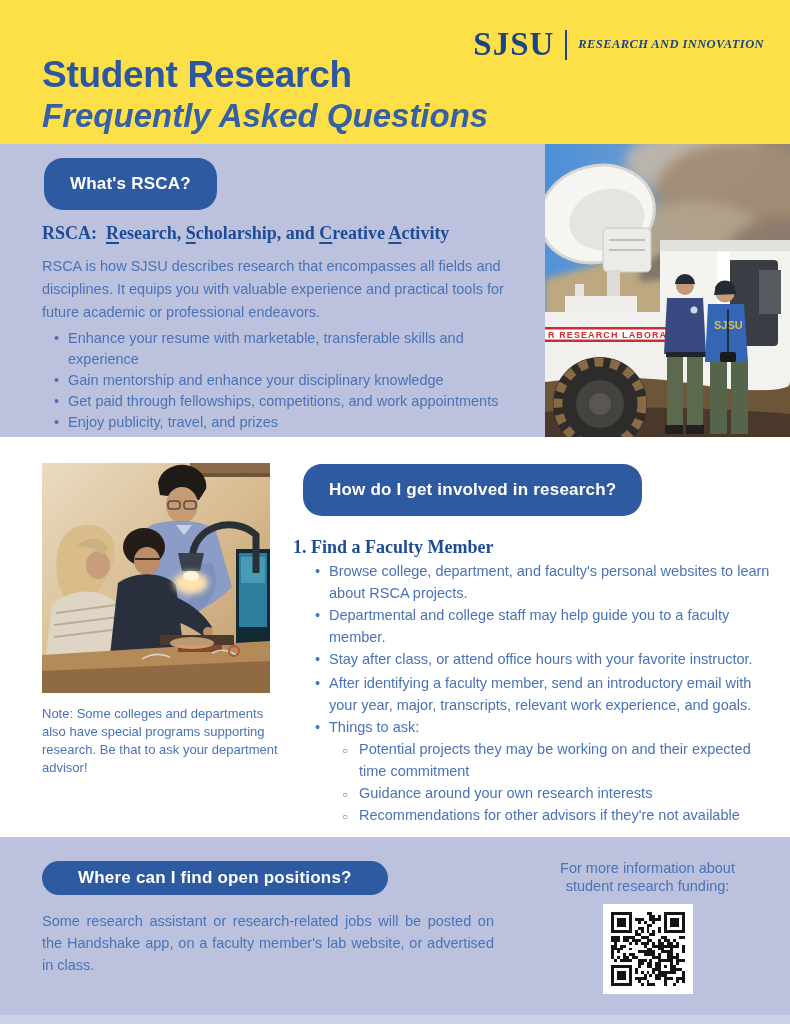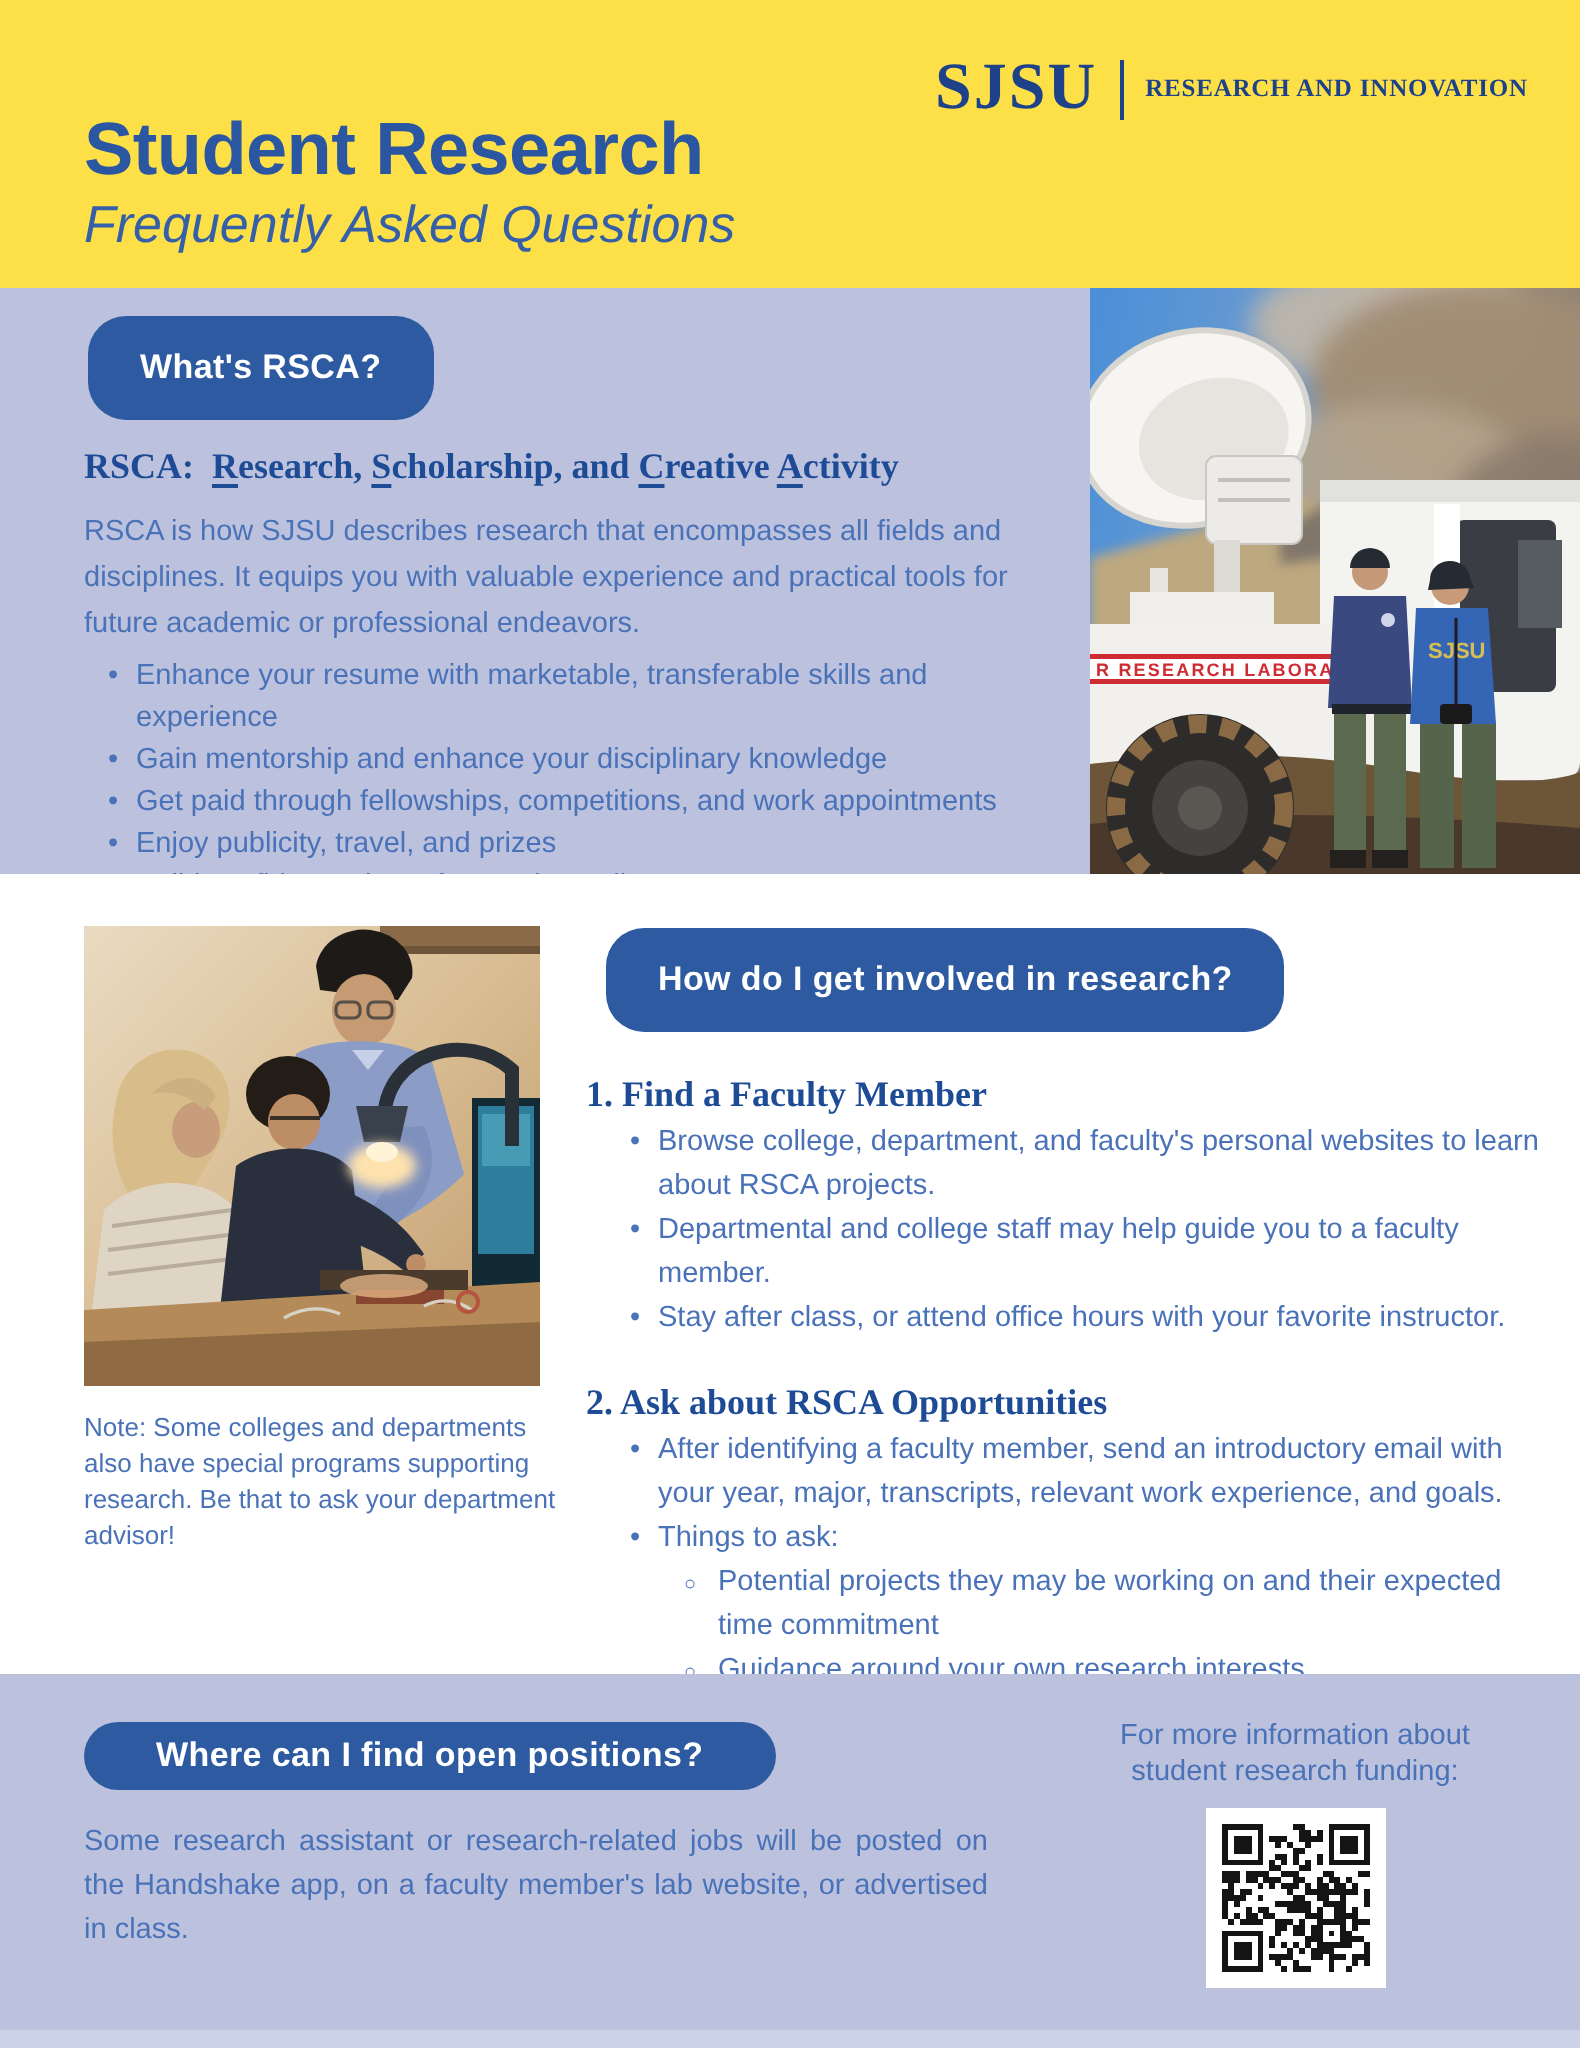--- a/index.html
+++ b/index.html
@@ -3,23 +3,23 @@
 <meta charset="utf-8">
 <style>
   html,body{margin:0;padding:0;background:#ffffff;}
   .page{position:relative;width:790px;height:1024px;background:#fde047;overflow:hidden;
         font-family:"Liberation Sans",sans-serif;}
 
   
   .brand{position:absolute;top:28px;right:26px;display:flex;align-items:center;gap:11px;}
   .sjsu{font-family:"Liberation Serif",serif;font-weight:700;font-size:33px;color:#1d4289;letter-spacing:1px;line-height:1;}
   .brand-sep{width:2px;height:30px;background:#1d4289;}
-  .division{font-family:"Liberation Serif",serif;font-weight:700;font-size:12.5px;color:#1d4289;letter-spacing:.4px;}
+  .division{font-family:"Liberation Serif",serif;font-weight:700;font-size:12.5px;color:#1d4289;letter-spacing:.4px;font-style:italic;}
   .title{position:absolute;left:42px;top:54px;margin:0;font-size:37px;font-weight:700;color:#2b57a2;letter-spacing:-.3px;}
-  .subtitle{position:absolute;left:42px;top:97px;margin:0;font-size:26px;font-style:italic;font-weight:400;color:#3560a8;}
+  .subtitle{position:absolute;left:42px;top:97px;margin:0;font-size:33px;font-style:italic;font-weight:700;color:#3560a8;}
 
   
   .pill{display:inline-block;background:#2d5aa0;color:#fff;font-weight:700;font-size:17px;
         padding:16px 26px;border-radius:19px;letter-spacing:.2px;}
   .serif{font-family:"Liberation Serif",serif;font-weight:700;color:#1e4b96;}
   section{position:absolute;left:0;width:790px;}
 
   
   .sec1{top:144px;height:293px;background:#bcc2dd;}
   .sec1-content{position:absolute;left:42px;top:0;width:485px;}
@@ -243,21 +243,20 @@
       <div>
           <div class="group">
             <h4 class="serif group-title">1. Find a Faculty Member</h4>
             <ul class="blist2">
               <li><span>Browse college, department, and faculty's personal websites to learn about RSCA projects.</span></li>
               <li><span>Departmental and college staff may help guide you to a faculty member.</span></li>
               <li><span>Stay after class, or attend office hours with your favorite instructor.</span></li>
             </ul>
           </div>
           <div class="group">
-            <h4 class="serif group-title">2. Ask about RSCA Opportunities</h4>
             <ul class="blist2">
               <li><span>After identifying a faculty member, send an introductory email with your year, major, transcripts, relevant work experience, and goals.</span></li>
               <li><span>Things to ask:</span><ul class="sublist">
                   <li>Potential projects they may be working on and their expected time commitment</li>
                   <li>Guidance around your own research interests</li>
                   <li>Recommendations for other advisors if they're not available</li>
                 </ul></li>
             </ul>
           </div>
         </div>

